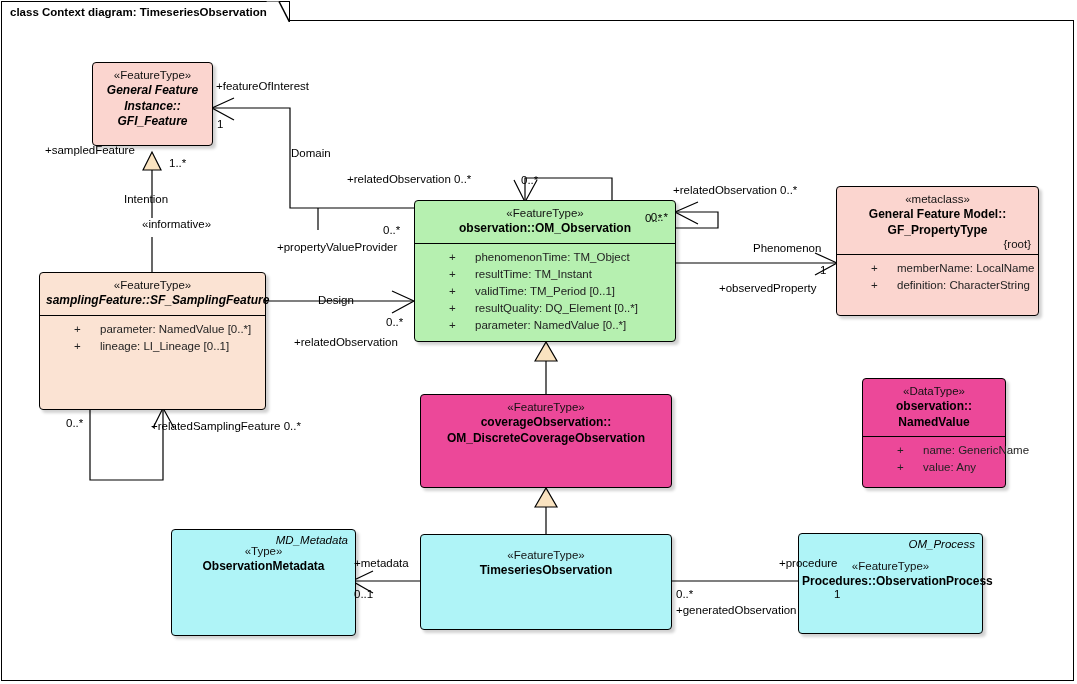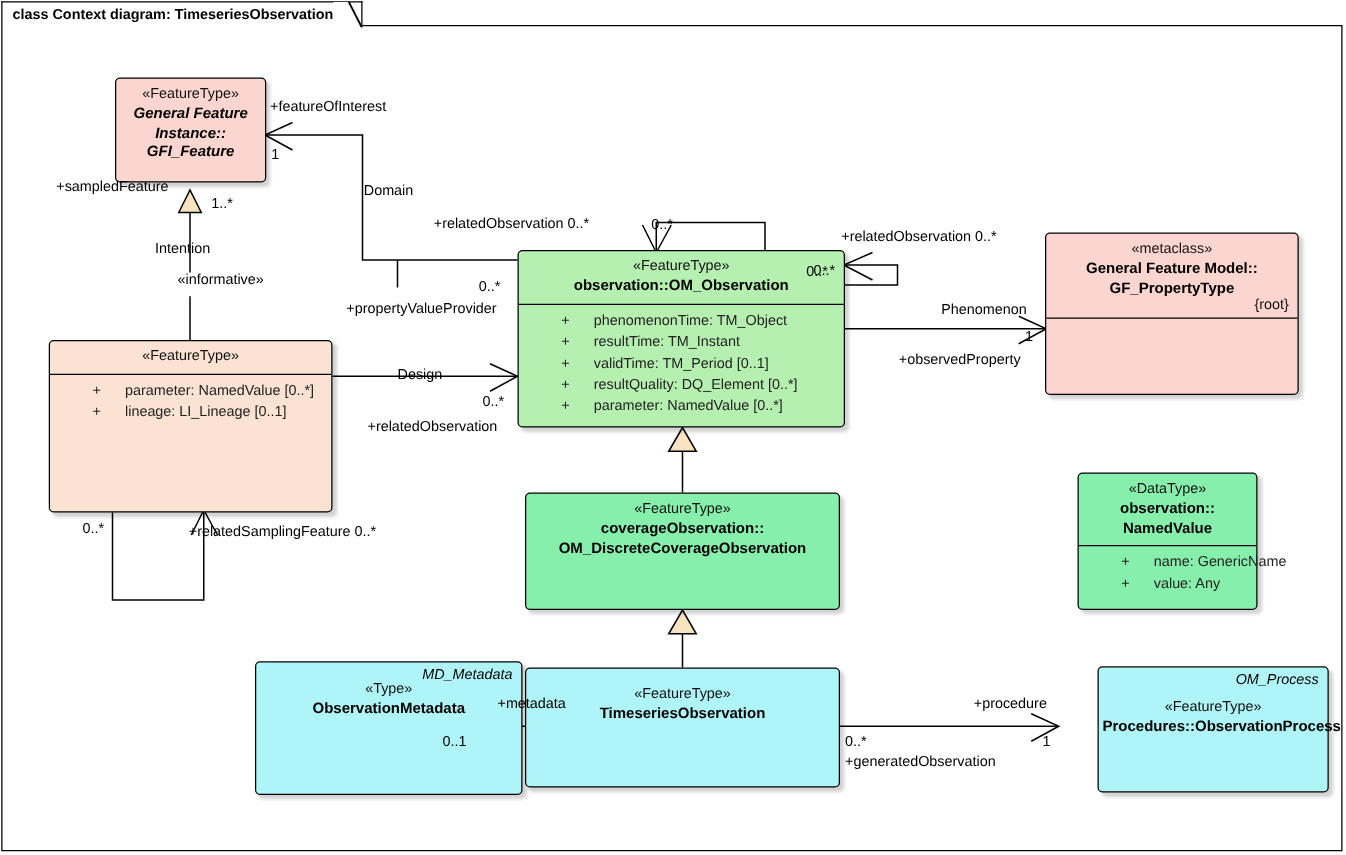--- a/index.html
+++ b/index.html
@@ -24,21 +24,21 @@
   .attr .pl{display:inline-block;width:26px;color:#222;}
   .root{font-size:11.5px;text-align:right;padding:0 7px 4px 0;color:#111;}
   .cornerlbl{position:absolute;right:7px;top:4px;font-size:11.5px;font-style:italic;color:#000;}
   .mult{position:absolute;font-size:11.5px;color:#000;white-space:nowrap;}
   .lbl{position:absolute;font-size:11.5px;color:#000;white-space:nowrap;}
 
   .pink{background:#fbd5cf;}
   .peach{background:#fbe3d3;}
   .green{background:#b6f0b0;}
   .cyan{background:#aff4f7;}
-  .lgreen{background:#86efac;}
+  .lgreen{background:#ec4899;}
 </style>
 </head>
 <body>
 
 <div id="canvas">
 
   <div id="frame"></div>
 
   <div id="tab">
     <span>class Context diagram: TimeseriesObservation</span>
@@ -126,20 +126,21 @@
       <div class="stereo">«FeatureType»</div>
       <div class="nm it">General Feature</div>
       <div class="nm it">Instance::</div>
       <div class="nm it">GFI_Feature</div>
     </div>
   </div>
 
   <div class="cls peach" style="left:39px;top:272px;width:227px;height:138px;">
     <div class="hdr">
       <div class="stereo">«FeatureType»</div>
+      <div class="nm it">samplingFeature::SF_SamplingFeature</div>
     </div>
     <div class="sep"></div>
     <div class="attrs">
       <div class="attr">
         <span class="pl">+</span><span>parameter: NamedValue [0..*]</span>
       </div>
       <div class="attr">
         <span class="pl">+</span><span>lineage: LI_Lineage [0..1]</span>
       </div>
     </div>
@@ -162,20 +163,24 @@
   </div>
 
   <div class="cls pink" style="left:836px;top:186px;width:203px;height:130px;">
     <div class="hdr" style="padding-bottom:0;">
       <div class="stereo">«metaclass»</div>
       <div class="nm">General Feature Model::</div>
       <div class="nm">GF_PropertyType</div>
     </div>
     <div class="root">{root}</div>
     <div class="sep"></div>
+    <div class="attrs">
+      <div class="attr"><span class="pl">+</span><span>memberName: LocalName</span></div>
+      <div class="attr"><span class="pl">+</span><span>definition: CharacterString</span></div>
+    </div>
   </div>
 
   <div class="cls lgreen" style="left:420px;top:394px;width:252px;height:94px;">
     <div class="hdr">
       <div class="stereo">«FeatureType»</div>
       <div class="nm">coverageObservation::</div>
       <div class="nm">OM_DiscreteCoverageObservation</div>
     </div>
   </div>
 
@@ -185,38 +190,38 @@
       <div class="nm">observation::</div>
       <div class="nm">NamedValue</div>
     </div>
     <div class="sep"></div>
     <div class="attrs">
       <div class="attr"><span class="pl">+</span><span>name: GenericName</span></div>
       <div class="attr"><span class="pl">+</span><span>value: Any</span></div>
     </div>
   </div>
 
-  <div class="cls cyan" style="left:171px;top:529px;width:214px;height:107px;position:absolute;margin-left:33px;">
+  <div class="cls cyan" style="left:171px;top:529px;width:185px;height:107px;position:absolute;">
     <div style="position:relative;height:100%;">
       <div class="cornerlbl">MD_Metadata</div>
       <div class="hdr" style="padding-top:14px;">
         <div class="stereo">«Type»</div>
         <div class="nm">ObservationMetadata</div>
       </div>
     </div>
   </div>
 
   <div class="cls cyan" style="left:420px;top:534px;width:252px;height:96px;">
     <div class="hdr" style="padding-top:13px;">
       <div class="stereo">«FeatureType»</div>
       <div class="nm">TimeseriesObservation</div>
     </div>
   </div>
 
-  <div class="cls cyan" style="left:878px;top:533px;width:185px;height:101px;">
+  <div class="cls cyan" style="left:798px;top:533px;width:185px;height:101px;">
     <div style="position:relative;height:100%;">
       <div class="cornerlbl">OM_Process</div>
       <div class="hdr" style="padding-top:25px;">
         <div class="stereo">«FeatureType»</div>
         <div class="nm" style="white-space:nowrap;margin-left:-3px;">Procedures::ObservationProcess</div>
       </div>
     </div>
   </div>
 
   <div class="lbl" style="left:216px;top:59px;margin-top:21px;">+featureOfInterest</div>
@@ -240,21 +245,21 @@
   <div class="lbl" style="left:294px;top:336px;">+relatedObservation</div>
 
   <div class="lbl" style="left:45px;top:144px;">+sampledFeature</div>
   <div class="mult" style="left:169px;top:157px;">1..*</div>
   <div class="lbl" style="left:124px;top:193px;">Intention</div>
   <div class="lbl" style="left:109px;top:218px;margin-left:33px;">«informative»</div>
 
   <div class="mult" style="left:66px;top:417px;">0..*</div>
   <div class="lbl" style="left:151px;top:420px;">+relatedSamplingFeature 0..*</div>
 
-  <div class="lbl" style="left:354px;top:557px;margin-left:44px;">+metadata</div>
+  <div class="lbl" style="left:354px;top:557px;">+metadata</div>
   <div class="mult" style="left:354px;top:588px;">0..1</div>
 
   <div class="lbl" style="left:779px;top:557px;">+procedure</div>
   <div class="mult" style="left:834px;top:588px;">1</div>
   <div class="mult" style="left:676px;top:588px;">0..*</div>
   <div class="lbl" style="left:676px;top:604px;">+generatedObservation</div>
 
 </div>
 
 </body></html>

